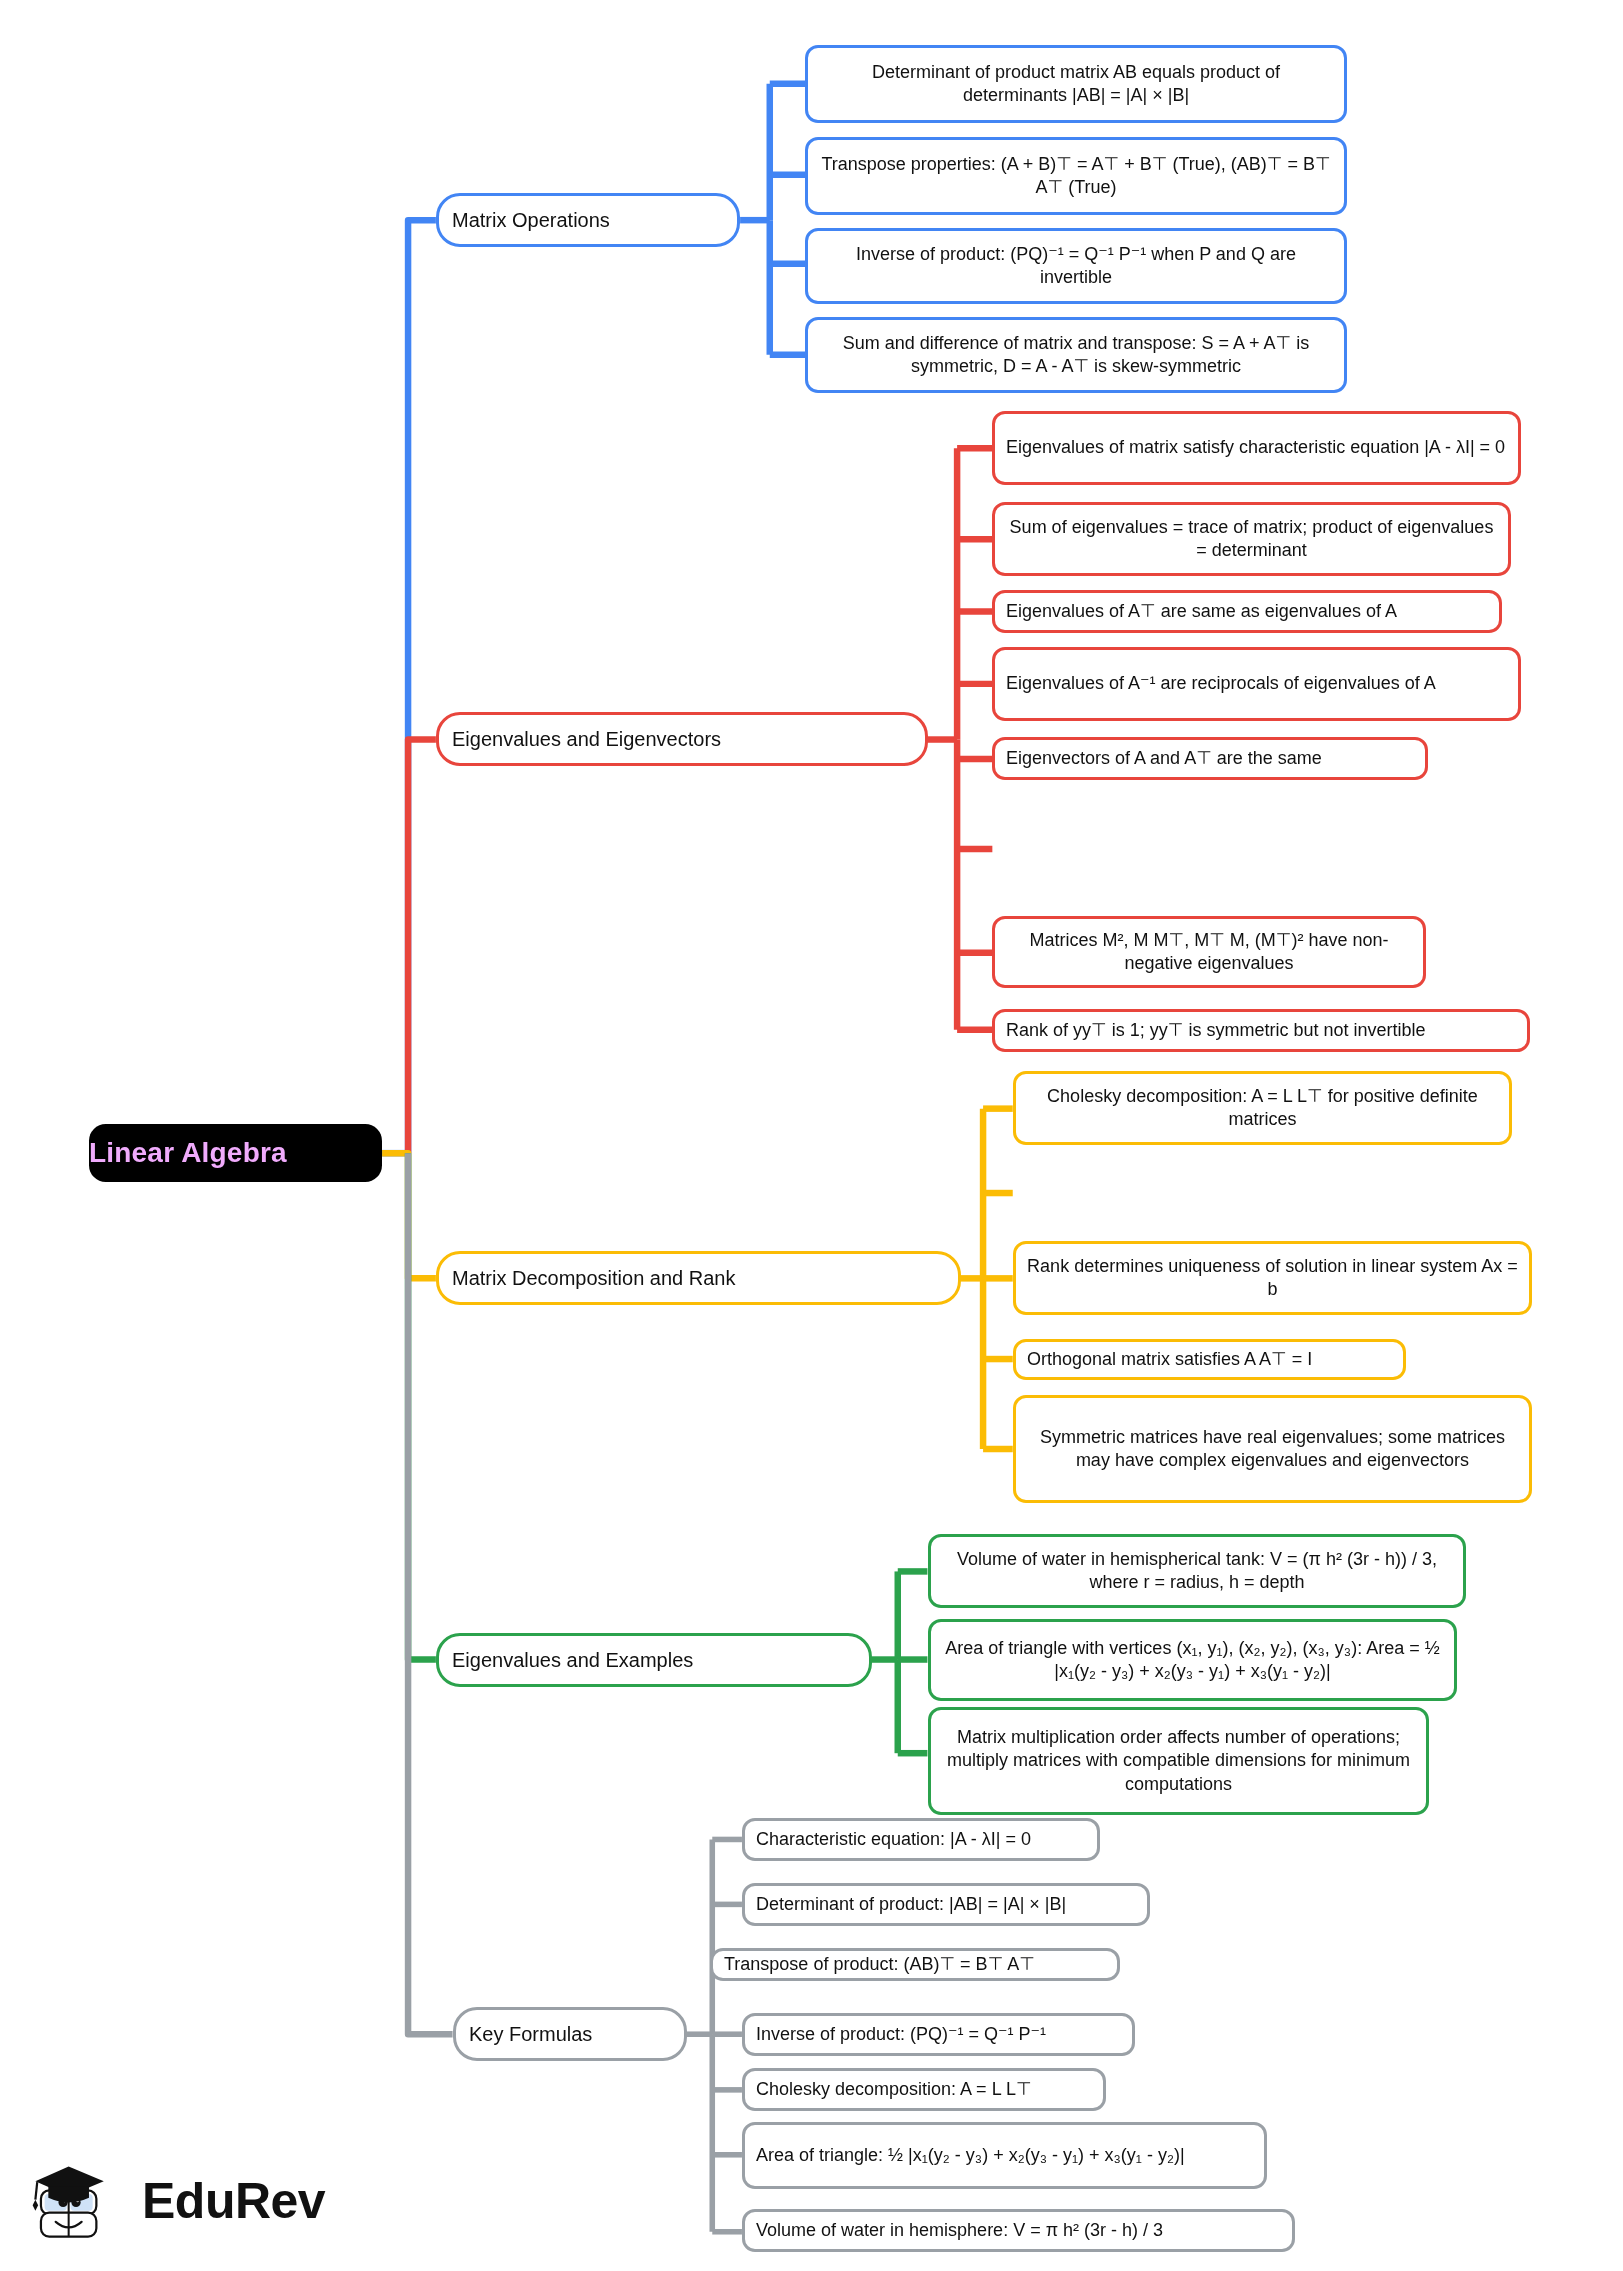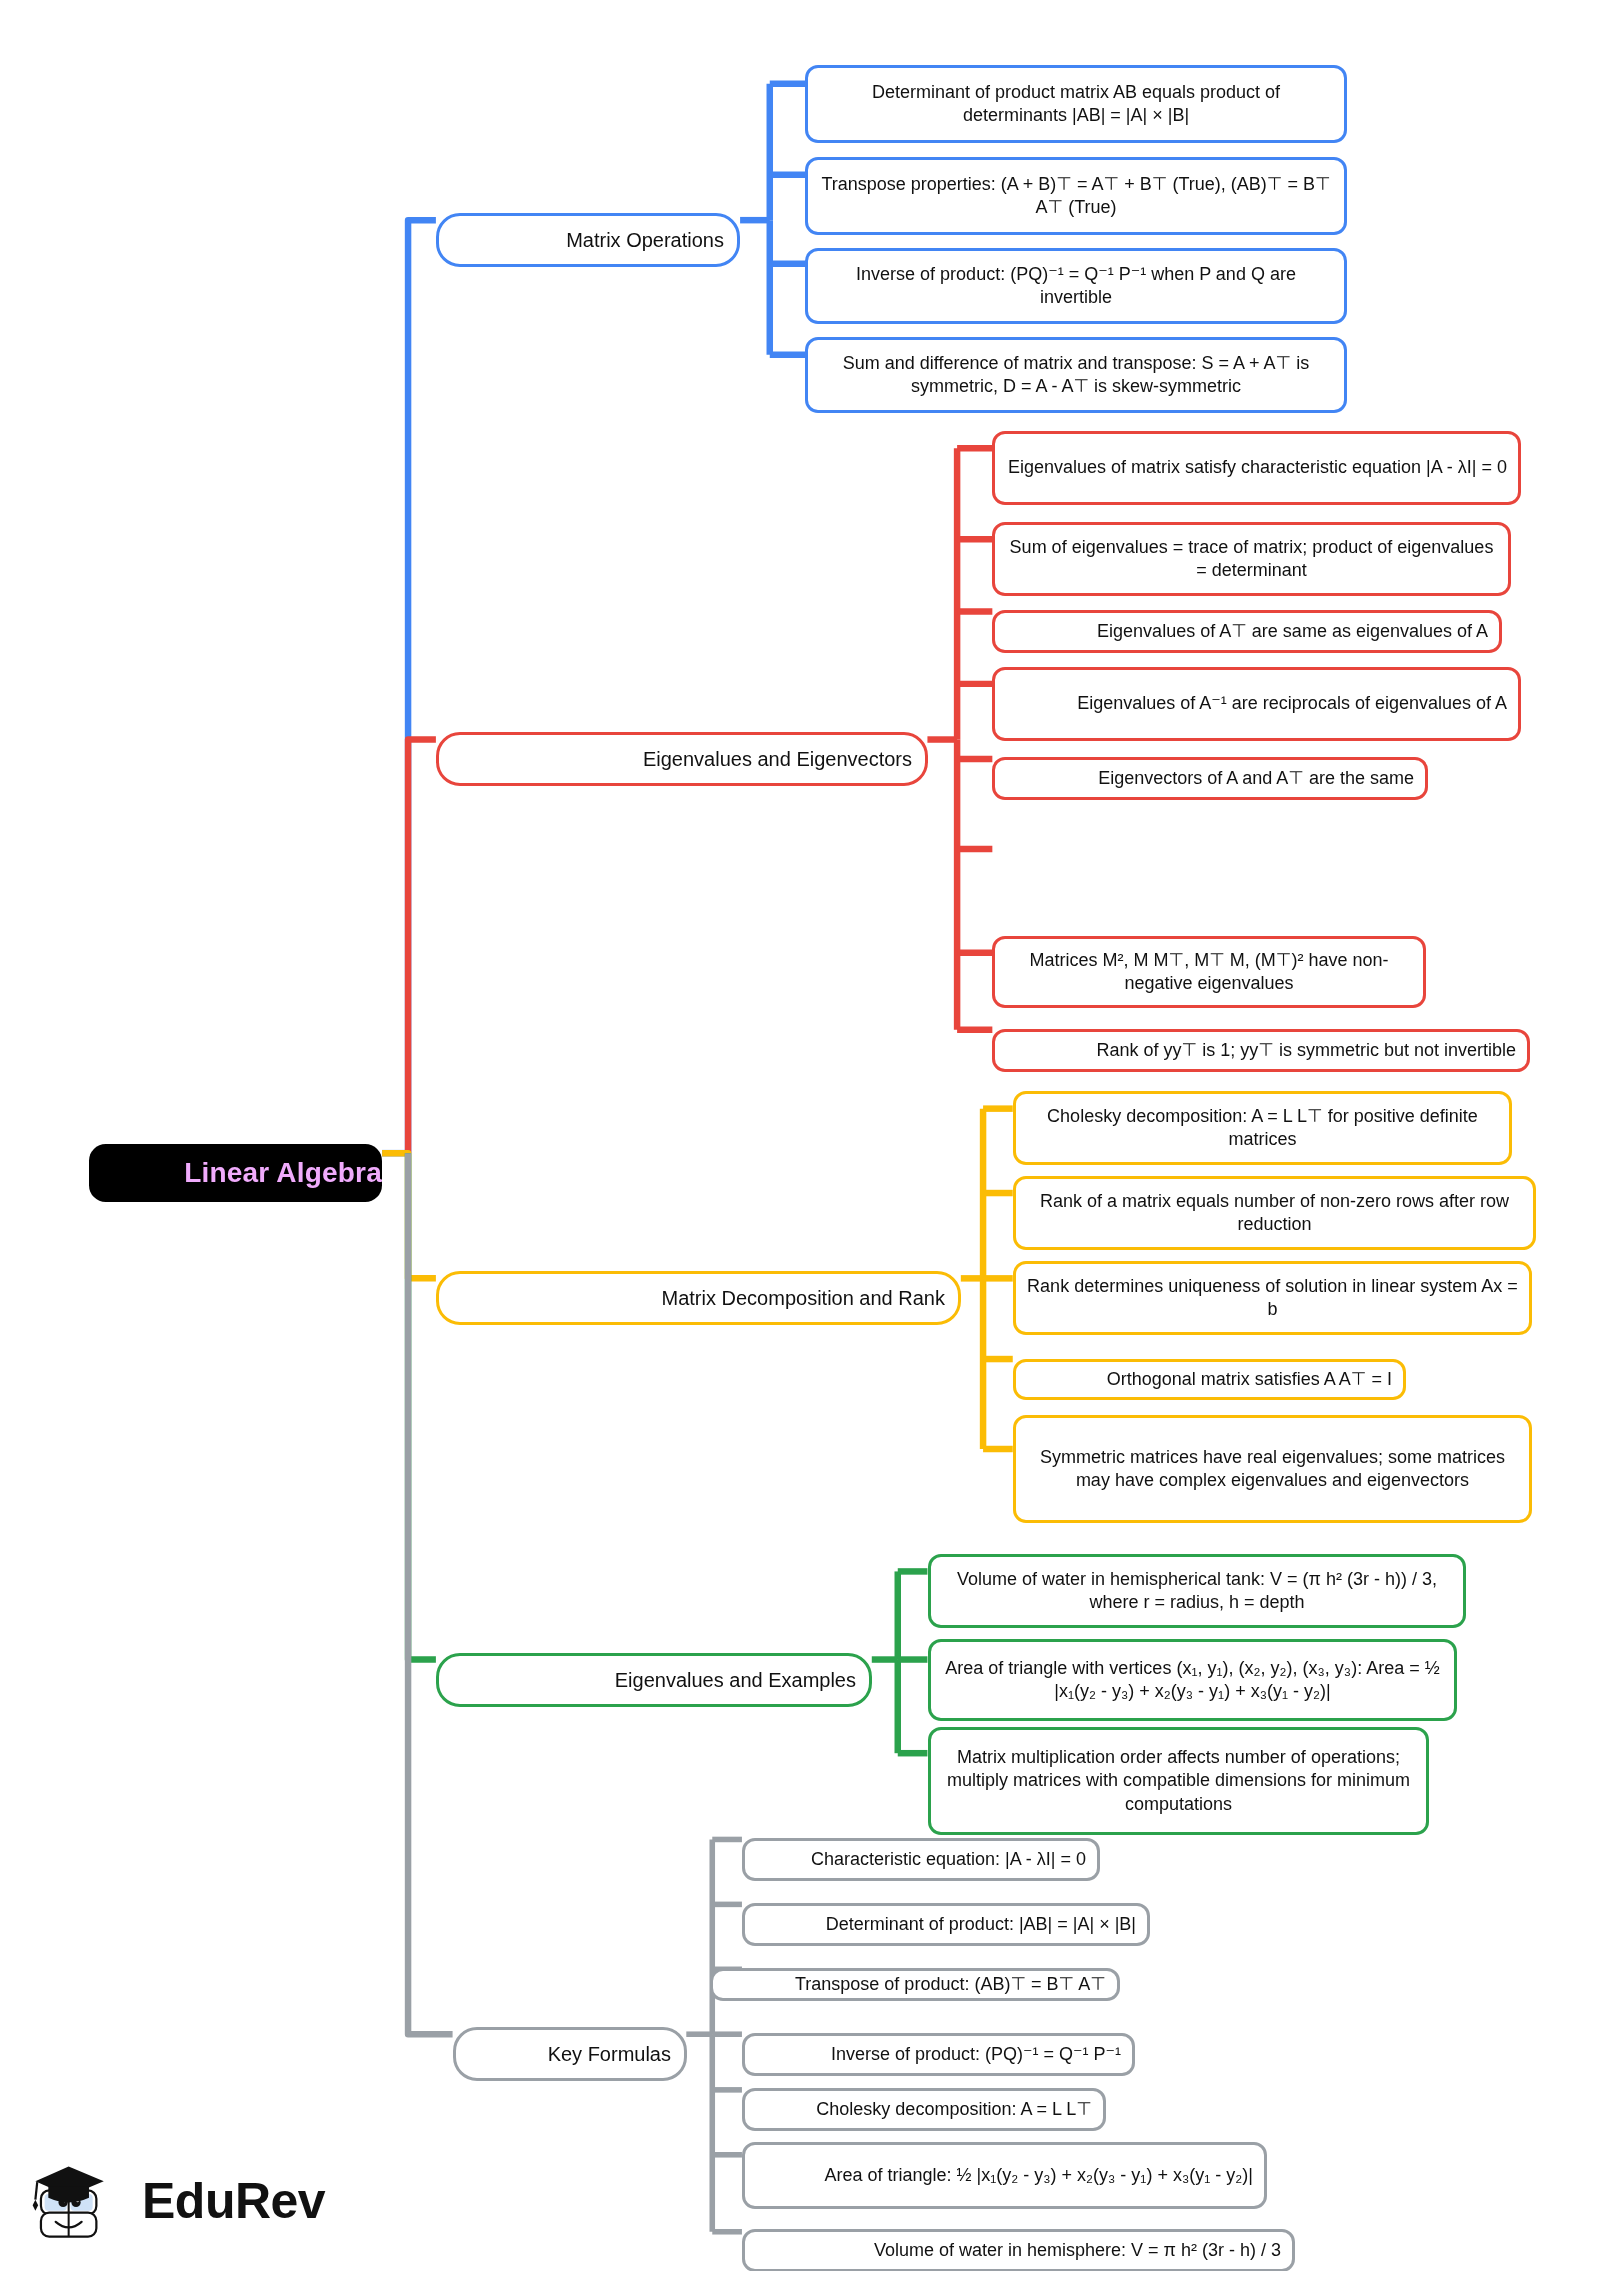--- a/index.html
+++ b/index.html
@@ -11,27 +11,26 @@
   }
   #mindmap{position:absolute;left:0;top:0;width:1623px;height:2272px;}
   #links{position:absolute;left:0;top:0;width:1623px;height:2272px;pointer-events:none;}
 
   .node{
     position:absolute;
     box-sizing:border-box;
     background:#ffffff;
     display:flex;
     align-items:center;
-    justify-content:flex-end;
+    justify-content:flex-start;
     text-align:center;
     color:#111111;
     line-height:1.30;
     border-style:solid;
     overflow:hidden;
-    margin-top:20px;
   }
 
   
   .root{
     background:#000000;
     color:#f0abfc;
     border:0;
     border-radius:16.7px;
     font-size:28px;
     font-weight:bold;
@@ -186,23 +185,20 @@
     <span>Rank of yy⊤ is 1; yy⊤ is symmetric but not invertible</span>
   </div>
 
   <div class="node branch c-amber" style="left:436px;top:1251px;width:525px;height:54px;">
     <span>Matrix Decomposition and Rank</span>
   </div>
 
   <div class="node leaf c-amber" style="left:1013px;top:1071px;width:499px;height:74px;">
     <span>Cholesky decomposition: A = L L⊤ for positive definite matrices</span>
   </div>
-  <div class="node leaf c-amber" style="left:1013px;top:1156px;width:523px;height:74px;">
-    <span>Rank of a matrix equals number of non-zero rows after row reduction</span>
-  </div>
   <div class="node leaf c-amber" style="left:1013px;top:1241px;width:519px;height:74px;">
     <span>Rank determines uniqueness of solution in linear system Ax = b</span>
   </div>
   <div class="node leaf c-amber" style="left:1013px;top:1339px;width:393px;height:41px;">
     <span>Orthogonal matrix satisfies A A⊤ = I</span>
   </div>
   <div class="node leaf c-amber" style="left:1013px;top:1395px;width:519px;height:108px;">
     <span>Symmetric matrices have real eigenvalues; some matrices may have complex eigenvalues and eigenvectors</span>
   </div>
 

